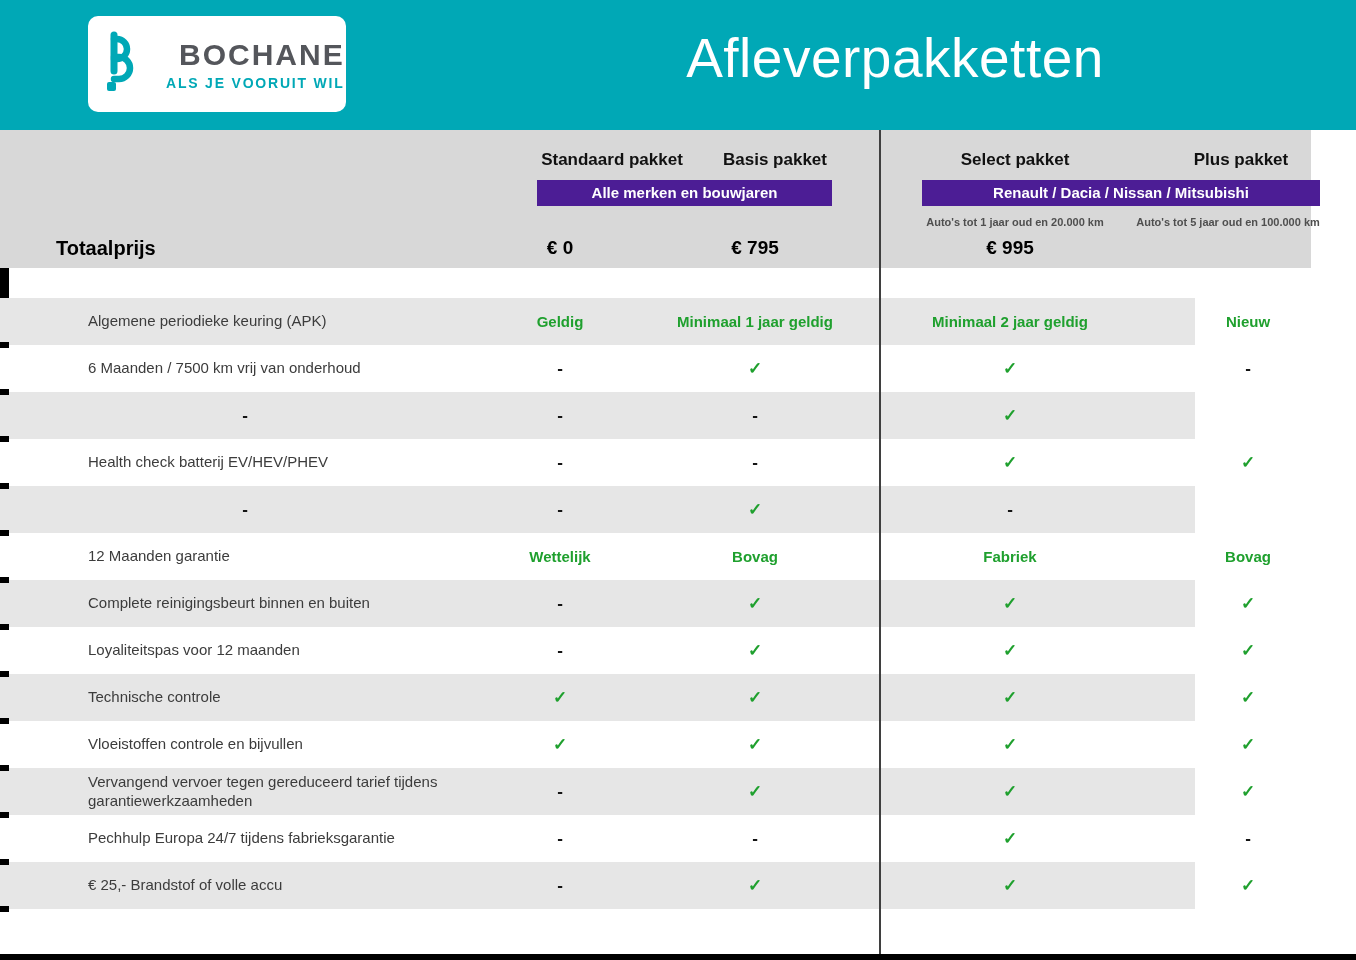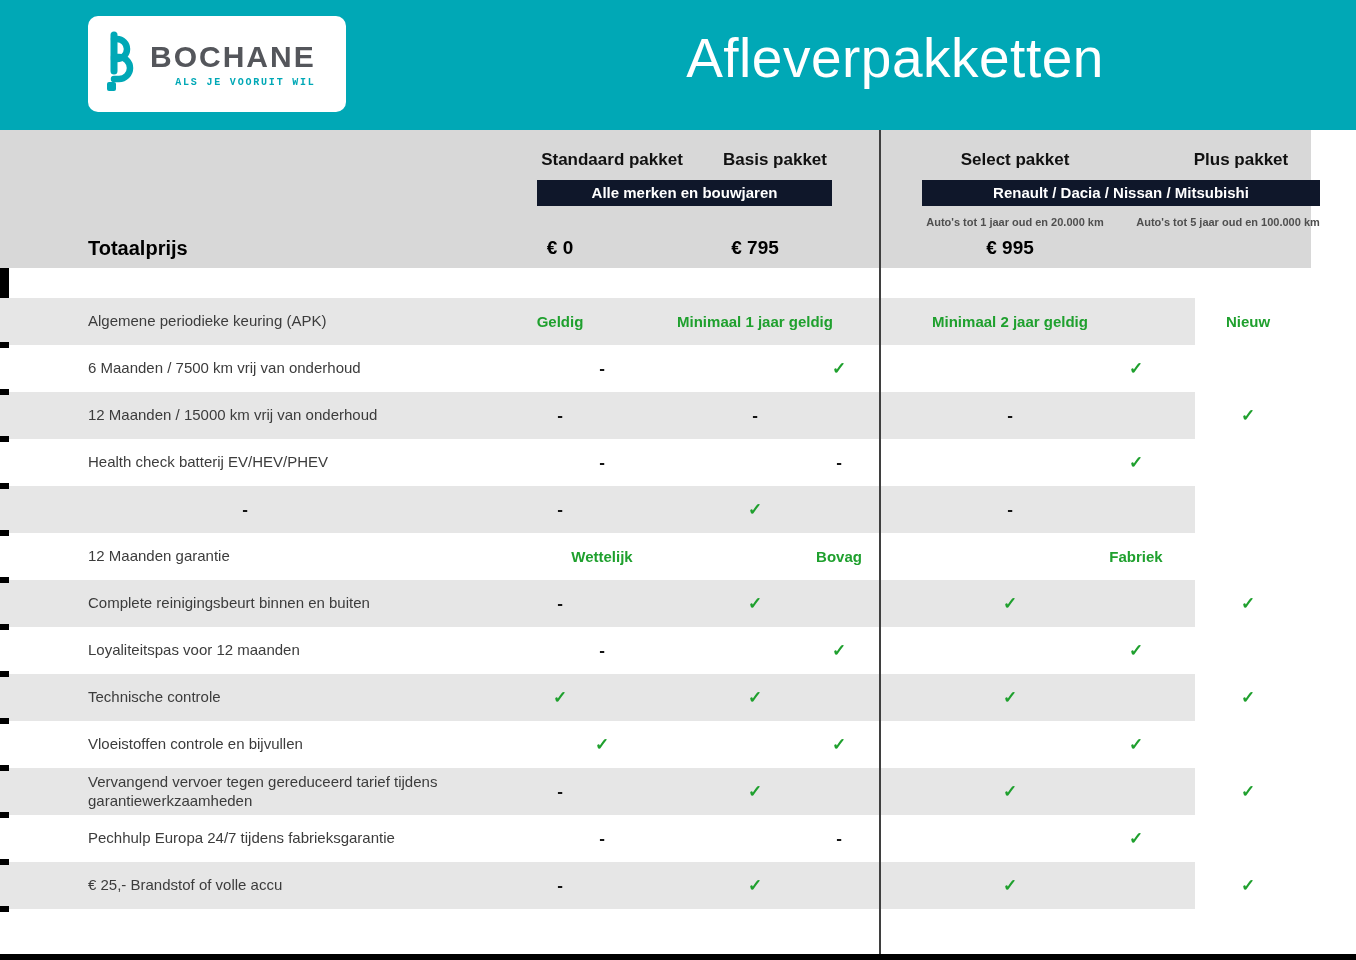--- a/index.html
+++ b/index.html
@@ -22,38 +22,37 @@
   .logo-card {
     position: absolute;
     left: 88px; top: 16px;
     width: 258px; height: 96px;
     background: #ffffff;
     border-radius: 10px;
     display: flex;
     align-items: center;
     padding: 0 16px;
     box-sizing: border-box;
-    gap: 12px;
+    gap: 28px;
   }
   .logo-text { display: flex; flex-direction: column; align-items: flex-end; }
   .brand {
     font-size: 30px;
     font-weight: bold;
     color: #54565b;
     letter-spacing: 2px;
     white-space: nowrap;
   }
   .tagline {
-    font-size: 10px;
+    font-size: 14px;
     font-weight: bold;
     color: #00a8b6;
     letter-spacing: 1.8px;
     margin-top: 3px;
     white-space: nowrap;
-    font-family: Liberation Mono, monospace;
   }
   .page-title {
     position: absolute;
     left: 895px; top: 26px;
     transform: translateX(-50%);
     margin: 0;
     font-size: 55px;
     font-weight: normal;
     color: #ffffff;
     white-space: nowrap;
@@ -74,21 +73,21 @@
     font-size: 17px;
     font-weight: bold;
     color: #111111;
     white-space: nowrap;
   }
   .badge {
     position: absolute;
     top: 50px;
     height: 26px;
     line-height: 26px;
-    background: #0f172a;
+    background: #4c1d95;
     color: #ffffff;
     font-size: 15px;
     font-weight: bold;
     text-align: center;
     white-space: nowrap;
   }
   .badge1 { left: 537px; width: 295px; }
   .badge2 { left: 922px; width: 398px; }
   .note {
     position: absolute;
@@ -105,41 +104,41 @@
     display: grid;
     grid-template-columns: 490px 140px 250px 260px 216px;
     align-items: center;
   }
   .price-row {
     position: absolute;
     left: 0; top: 98px;
     width: 1356px; height: 40px;
   }
   .price-label {
-    padding-left: 88px;
+    padding-left: 56px;
     font-size: 20px;
     font-weight: bold;
     color: #000000;
   }
   .price {
     text-align: center;
     font-size: 19px;
     font-weight: bold;
     color: #000000;
   }
 
   
   .rows {
     position: absolute;
     left: 0; top: 298px;
     width: 1195px;
   }
   .row { min-height: 47px; }
   .row.shade { background: #e6e6e6; }
-  .row.plain { background: #ffffff; gap: 42px; }
+  .row.plain { background: #ffffff; }
   .cell.label {
     box-sizing: border-box;
     padding-left: 88px;
     padding-right: 32px;
     max-width: 490px;
     font-size: 15px;
     line-height: 1.25;
     color: #3c3c3c;
   }
   .cell.val { text-align: center; }
@@ -219,21 +218,20 @@
         <div class="cell val gtext">Nieuw</div>
       </div>
       <div class="grid-row row plain">
         <div class="cell label">6 Maanden / 7500 km vrij van onderhoud</div>
         <div class="cell val dash">-</div>
         <div class="cell val check">✓</div>
         <div class="cell val check">✓</div>
         <div class="cell val dash">-</div>
       </div>
       <div class="grid-row row shade">
-        <div class="cell label">12 Maanden / 15000 km vrij van onderhoud</div>
         <div class="cell val dash">-</div>
         <div class="cell val dash">-</div>
         <div class="cell val dash">-</div>
         <div class="cell val check">✓</div>
       </div>
       <div class="grid-row row plain">
         <div class="cell label">Health check batterij EV/HEV/PHEV</div>
         <div class="cell val dash">-</div>
         <div class="cell val dash">-</div>
         <div class="cell val check">✓</div>

